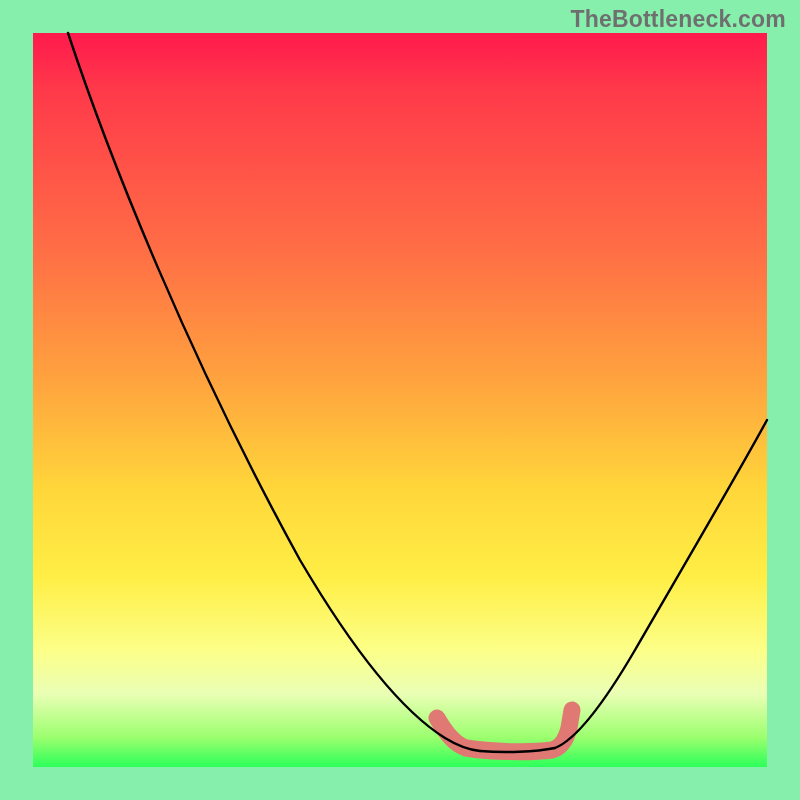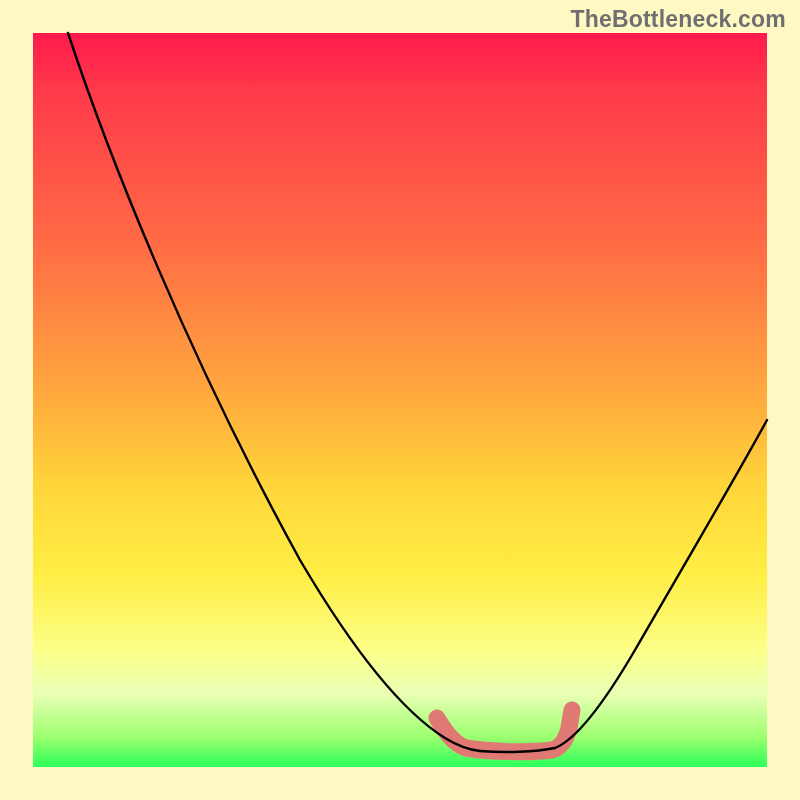--- a/index.html
+++ b/index.html
@@ -8,21 +8,21 @@
     width: 800px;
     height: 800px;
     background: #000;
     overflow: hidden;
     font-family: Arial, Helvetica, sans-serif;
   }
   .frame {
     position: relative;
     width: 800px;
     height: 800px;
-    background: #fef9c3;
+    background: #86efac;
   }
   .plot-area {
     position: absolute;
     left: 33px;
     top: 33px;
     width: 734px;
     height: 734px;
     
     background: linear-gradient(
       to bottom,

